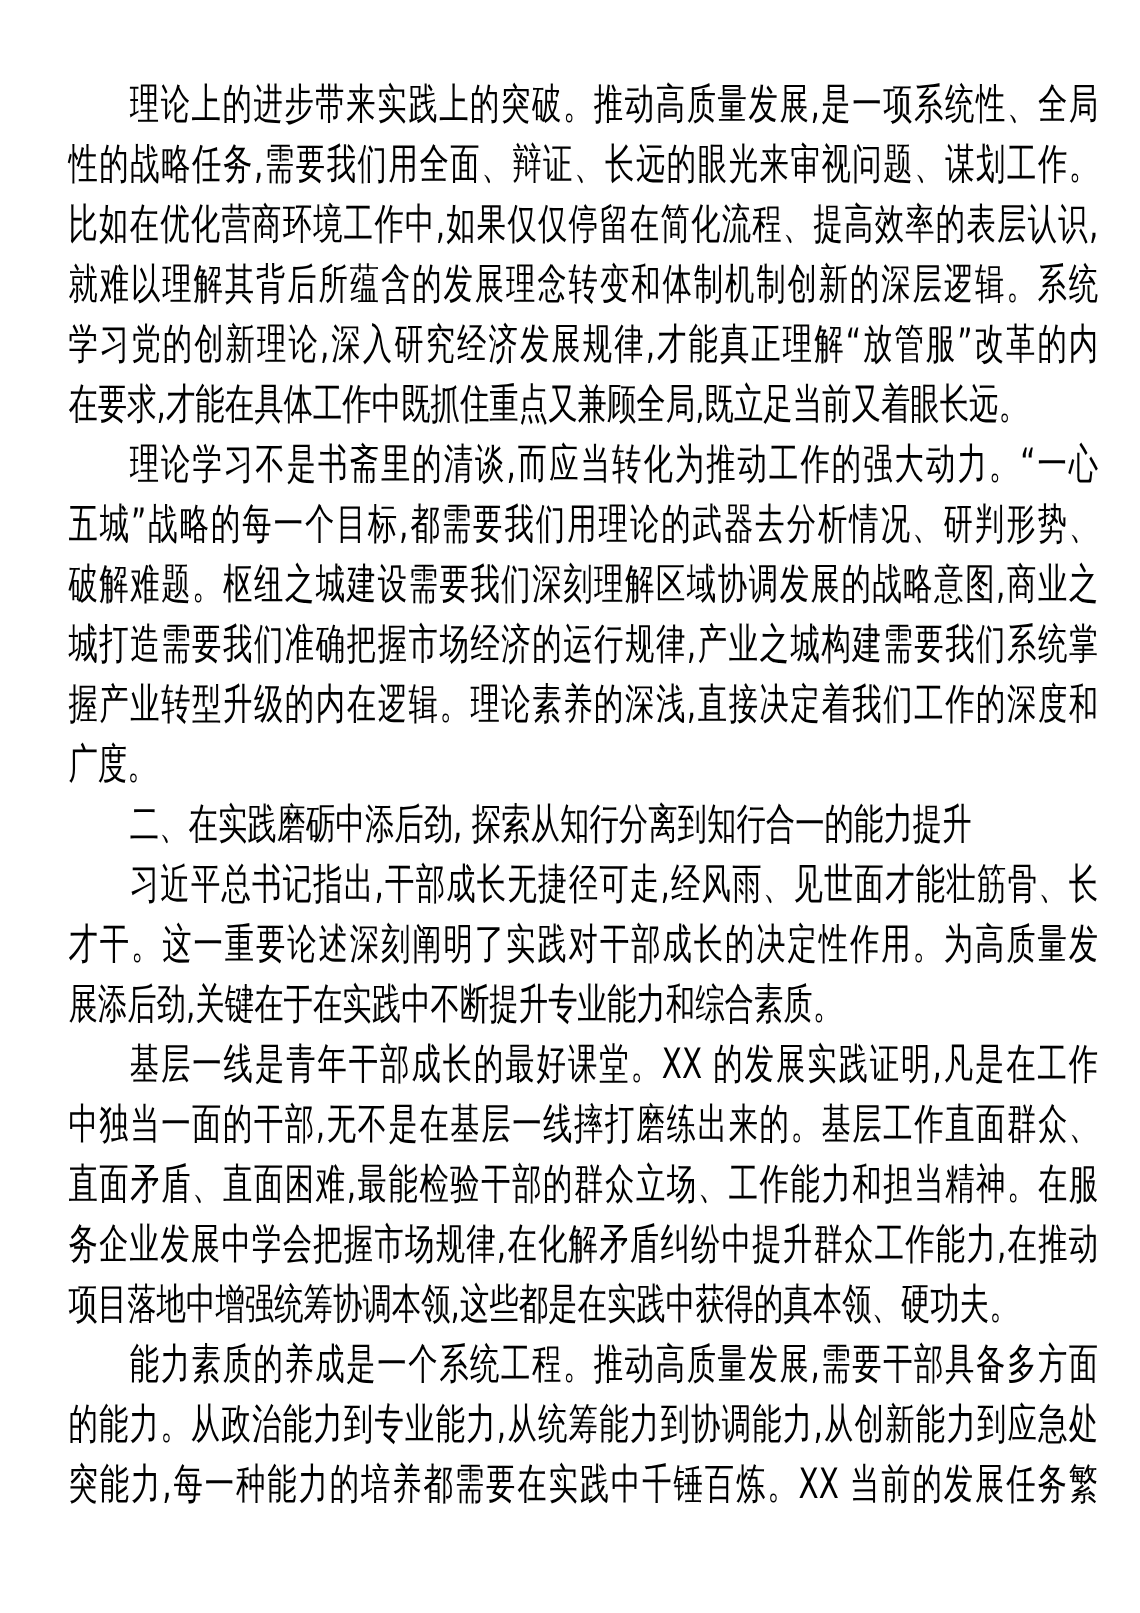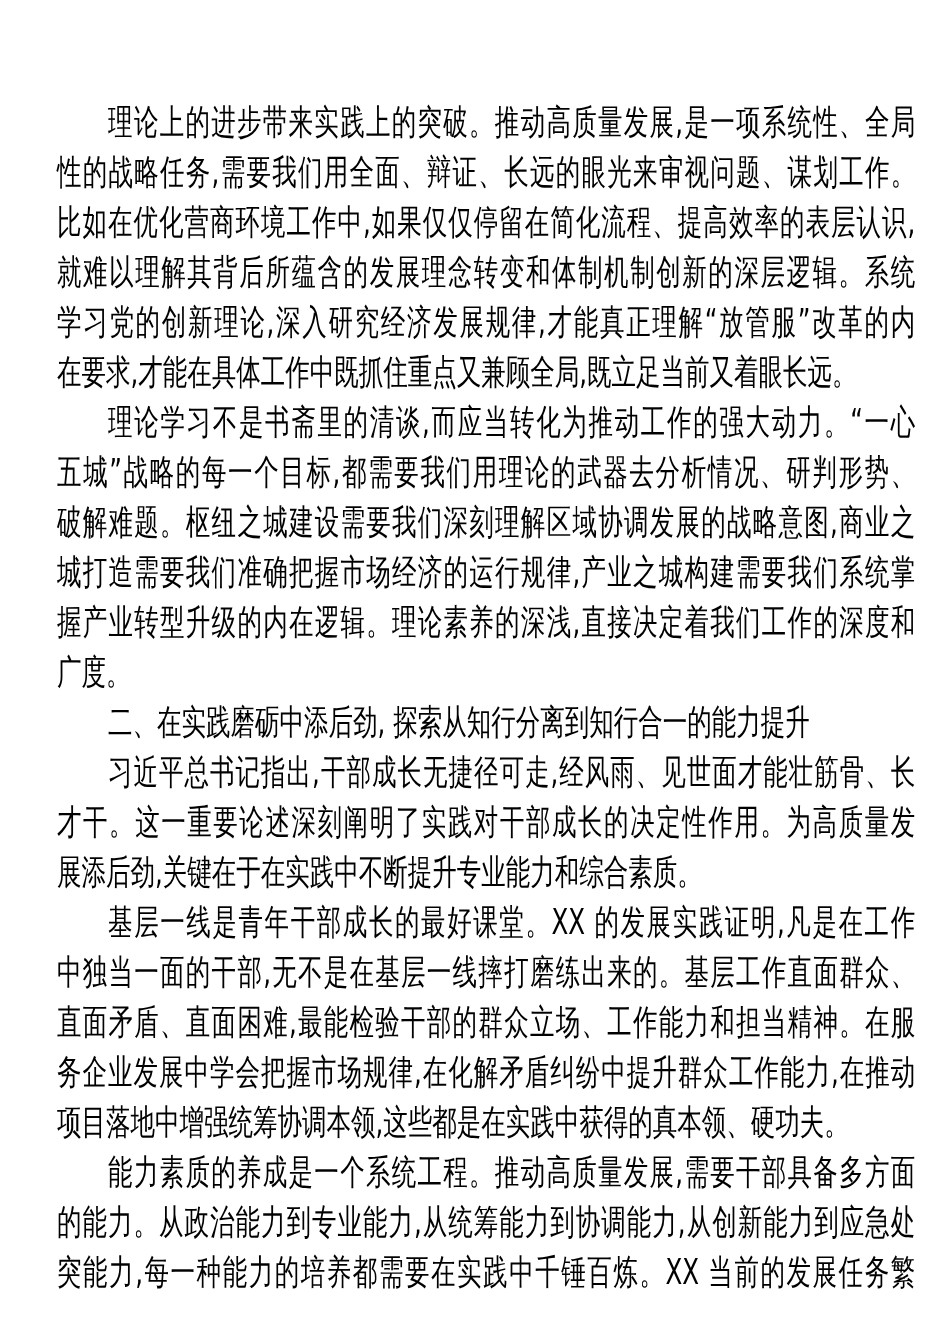--- a/index.html
+++ b/index.html
@@ -10,21 +10,21 @@
   body {
     width: 950px;
     height: 1344px;
     overflow: hidden;
     position: relative;
   }
   .page {
     box-sizing: border-box;
     width: 950px;
     height: 1344px;
-    padding: 97px 35px 0 57px;
+    padding: 62px 35px 0 57px;
     background: #ffffff;
     color: #000000;
     font-family: "DejaVu Sans", "Liberation Sans", sans-serif;
   }
   
   .line {
     height: 50px;
     line-height: 50px;
     font-size: 35px;
     font-weight: normal;

